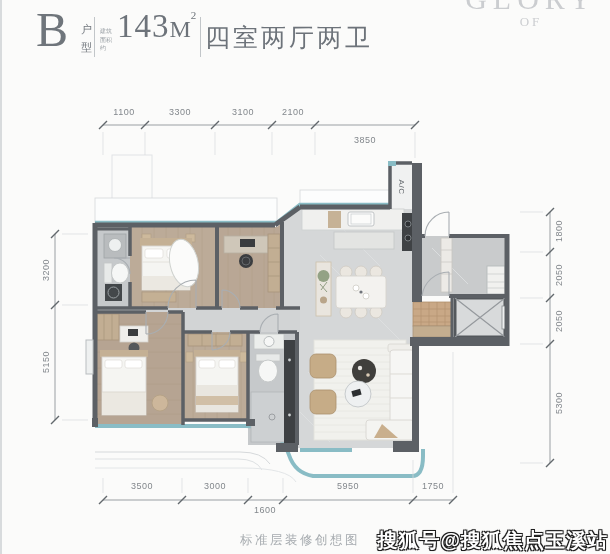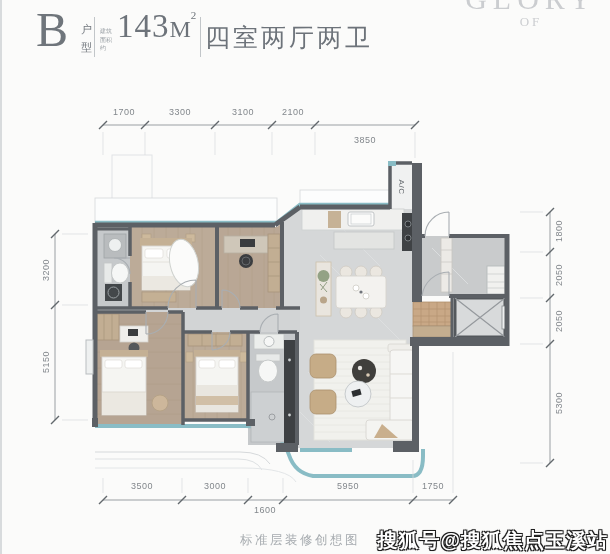--- a/index.html
+++ b/index.html
@@ -292,21 +292,21 @@
   <div class="hdr-note">建筑面积约</div>
   <div class="hdr-area"><span class="num">143</span><span class="unit">M</span><span class="sup">2</span></div>
   <div class="hdr-vline" style="left:200px;"></div>
   <div class="hdr-rooms">四室两厅两卫</div>
 
   <div class="logo">
     <div class="l1">GLORY</div>
     <div class="l2">OF</div>
   </div>
 
-  <span class="dim" style="left:124px;top:107px;">1700</span>
+  <span class="dim" style="left:124px;top:107px;">1100</span>
   <span class="dim" style="left:180px;top:107px;">3300</span>
   <span class="dim" style="left:243px;top:107px;">3100</span>
   <span class="dim" style="left:293px;top:107px;">2100</span>
   <span class="dim" style="left:365px;top:107px;margin-top:28px;">3850</span>
 
   <span class="dim" style="left:142px;top:481px;">3500</span>
   <span class="dim" style="left:215px;top:481px;text-align:right;">3000</span>
   <span class="dim" style="left:265px;top:505px;">1600</span>
   <span class="dim" style="left:348px;top:481px;">5950</span>
   <span class="dim" style="left:433px;top:481px;">1750</span>

